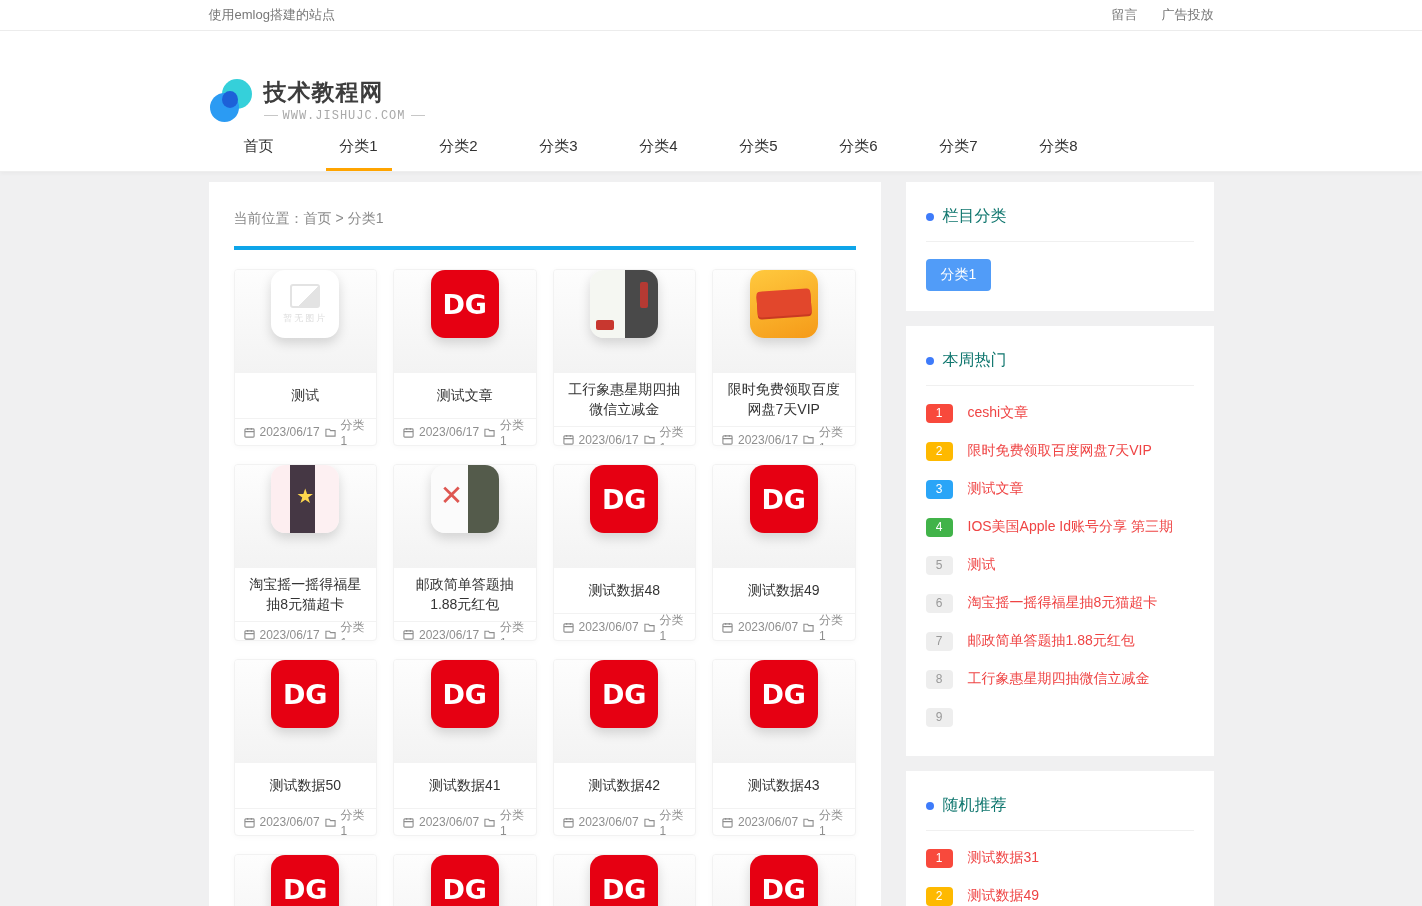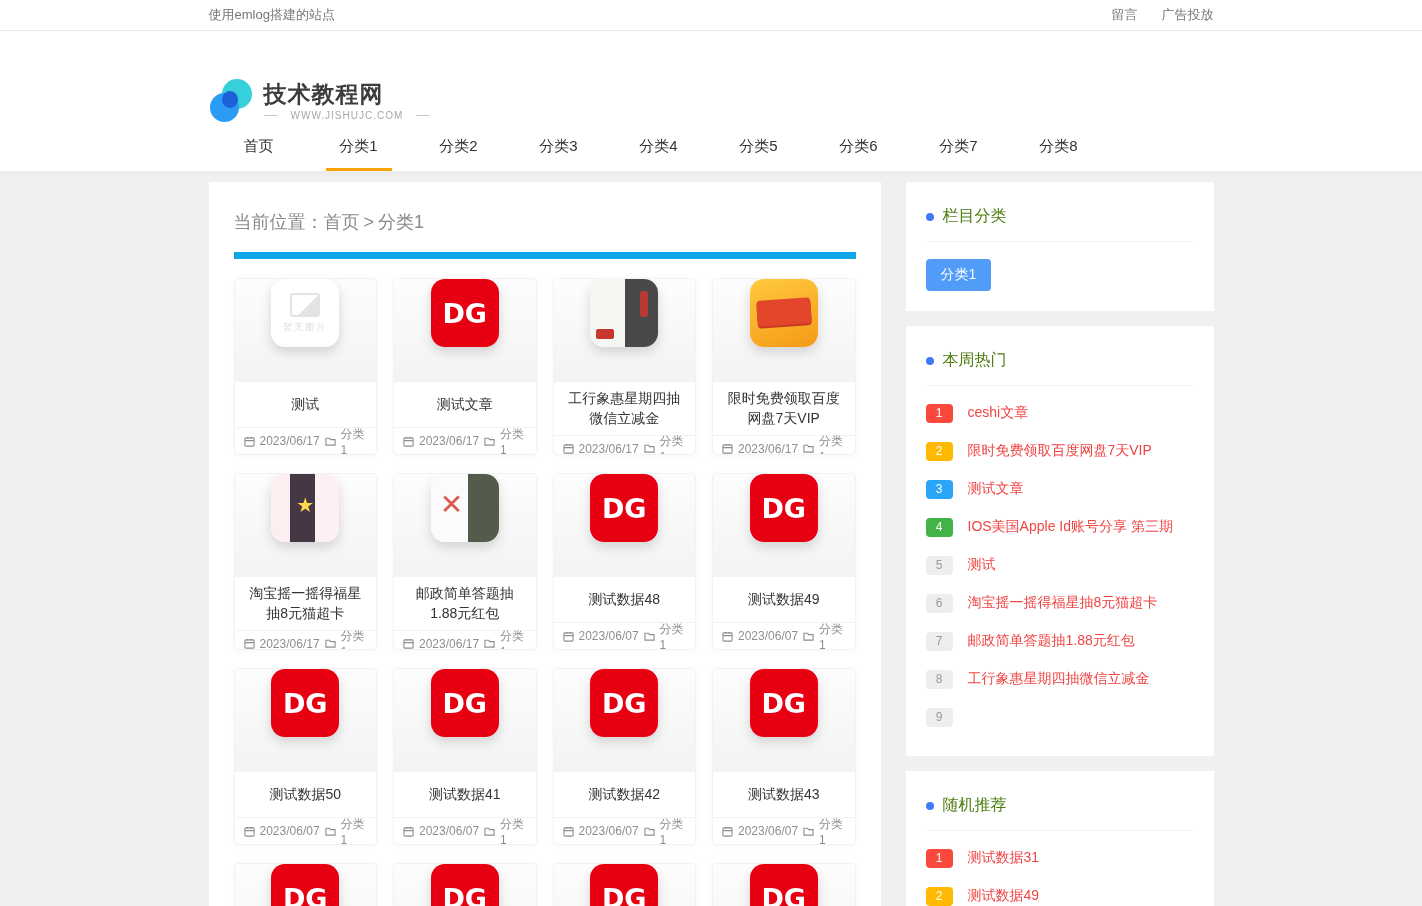--- a/index.html
+++ b/index.html
@@ -20,21 +20,21 @@
   
   .header { background:#fff; }
   .header-inner { display:flex; align-items:center; justify-content:space-between; padding:13px 0; height:92px; }
   .logo { display:flex; align-items:center; gap:9px; cursor:pointer;margin-top:48px; }
   .logo-mark { position:relative; width:46px; height:46px; flex:0 0 auto; }
   .logo-c1 { position:absolute; top:1px; right:3px; width:30px; height:30px; border-radius:50%; background:#35d0da; }
   .logo-c2 { position:absolute; bottom:2px; left:1px; width:29px; height:29px; border-radius:50%; background:#2b9bf3; }
   .logo-c3 { position:absolute; top:13px; left:13px; width:16px; height:17px; border-radius:50%; background:#1d61d8; }
   .logo-text { display:flex; flex-direction:column; }
   .logo-title { font-size:23px; font-weight:bold; color:#3d3d3d; letter-spacing:1px; line-height:1.2; }
-  .logo-sub { display:flex; align-items:center; gap:13px; font-size:10px; color:#a9a9a9; letter-spacing:1px; margin-top:2px; }
+  .logo-sub { display:flex; align-items:center; gap:5px; font-size:12px; color:#a9a9a9; letter-spacing:1px; margin-top:2px;font-family:Liberation Mono, monospace; }
   .logo-sub i { display:block; width:14px; height:1px; background:#c7c7c7; }
 
   .banner { width:502px; height:66px; background:var(--banner-bg,#56524e); color:#fff;
     display:flex; align-items:center; justify-content:center;
     font-size:27px; font-weight:bold; letter-spacing:13px; text-indent:13px; cursor:pointer; }
 
   .search { width:292px; height:34px; background:#f6f6f6; border-radius:5px;
     display:flex; align-items:center; padding:0 14px; }
   .search input { flex:1; border:none; outline:none; background:transparent; font-size:14px; color:#555;
     font-family:"Liberation Sans","DejaVu Sans",sans-serif; }
@@ -45,21 +45,21 @@
   
   .nav { background:#fff; border-bottom:1px solid #eee; box-shadow:0 2px 4px rgba(0,0,0,.03); }
   .nav-inner { display:flex; height:48px; }
   .nav-item { width:100px; text-align:center; line-height:46px; font-size:15px; color:#333; cursor:pointer; position:relative; }
   .nav-item.active::after { content:""; position:absolute; left:17px; right:17px; bottom:0; height:3px; background:var(--accent,#ffa400); }
 
   
   .main-wrap { display:flex; gap:25px; margin-top:10px; align-items:flex-start; }
   .main-panel { width:672px; background:#fff; padding:20px 25px 30px; height:880px; }
 
-  .breadcrumb { font-size:18px; color:#8a8a8a; padding:8px 0 18px; border-bottom:7px solid #0ea5e9; }
+  .breadcrumb { font-size:14px; color:#8a8a8a; padding:8px 0 18px; border-bottom:4px solid #0ea5e9; }
   .breadcrumb .bc-link { cursor:pointer; }
   .breadcrumb .bc-sep { margin:0 4px; }
 
   
   .grid { display:grid; grid-template-columns:repeat(4,1fr); gap:18px 16px; margin-top:19px; }
   .card { border:1px solid #f2f2f2; border-radius:4px; background:#fff; box-shadow:0 1px 6px rgba(0,0,0,.03); cursor:pointer; overflow:hidden; height:177px; display:flex; flex-direction:column; }
   .thumb-wrap { height:103px; flex:0 0 auto; display:flex; align-items:flex-start; justify-content:center;
     background:linear-gradient(#fdfdfd,#f3f3f3); }
   .thumb { width:68px; height:68px; border-radius:14px; box-shadow:0 5px 12px rgba(0,0,0,.15); overflow:hidden; position:relative;
     display:flex; align-items:center; justify-content:center; flex-direction:column; }
@@ -81,21 +81,21 @@
   .thumb.post::before { content:"✕"; position:absolute; left:9px; top:14px; color:#d93a33; font-size:28px; font-weight:bold; opacity:.85; }
   .card-title { flex:1; display:flex; align-items:center; justify-content:center; text-align:center;
     font-size:14px; color:#333; line-height:1.45; padding:6px 10px; }
   .card-meta { flex:0 0 auto; height:27px; border-top:1px solid #f2f2f2; display:flex; align-items:center; gap:5px;
     padding:0 9px; font-size:12px; color:#8e8e8e; }
   .card-meta svg { flex:0 0 auto; }
 
   
   .sidebar { width:308px; display:flex; flex-direction:column; gap:15px; }
   .widget { background:#fff; padding:18px 20px 20px; }
-  .widget-title { display:flex; align-items:center; gap:9px; font-size:16px; color:#4d7c0f; padding:6px 0 14px; border-bottom:1px solid #f0f0f0; }
+  .widget-title { display:flex; align-items:center; gap:9px; font-size:16px; color:#0f766e; padding:6px 0 14px; border-bottom:1px solid #f0f0f0; }
   .widget-dot { width:8px; height:8px; border-radius:50%; background:var(--brand-blue,#3e7bfa); }
   .cat-btn { margin-top:17px; display:inline-block; background:var(--btn-blue,#519cf8); color:#fff; font-size:14px;
     padding:7px 15px; border-radius:4px; cursor:pointer; }
   .rank-list { margin-top:8px; }
   .rank-item { display:flex; align-items:center; gap:15px; padding:9.5px 0; cursor:pointer; }
   .rank-badge { min-width:27px; height:19px; border-radius:4px; background:#eee; color:#999;
     display:flex; align-items:center; justify-content:center; font-size:12px; }
   .rank-title { font-size:14px; color:#ef4444; }
 </style>
 </head>

